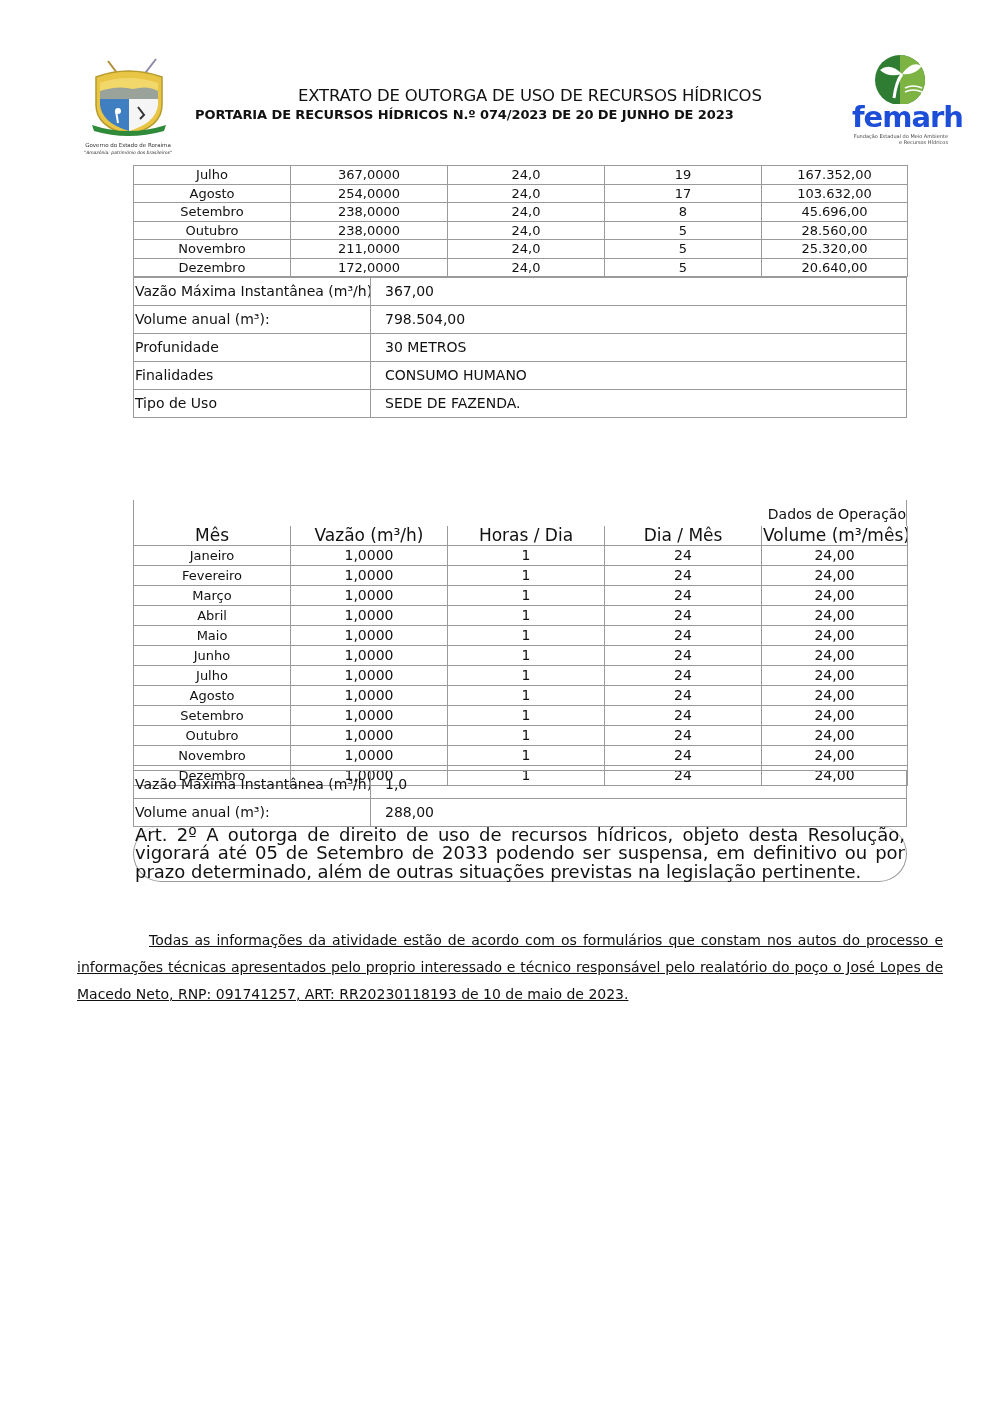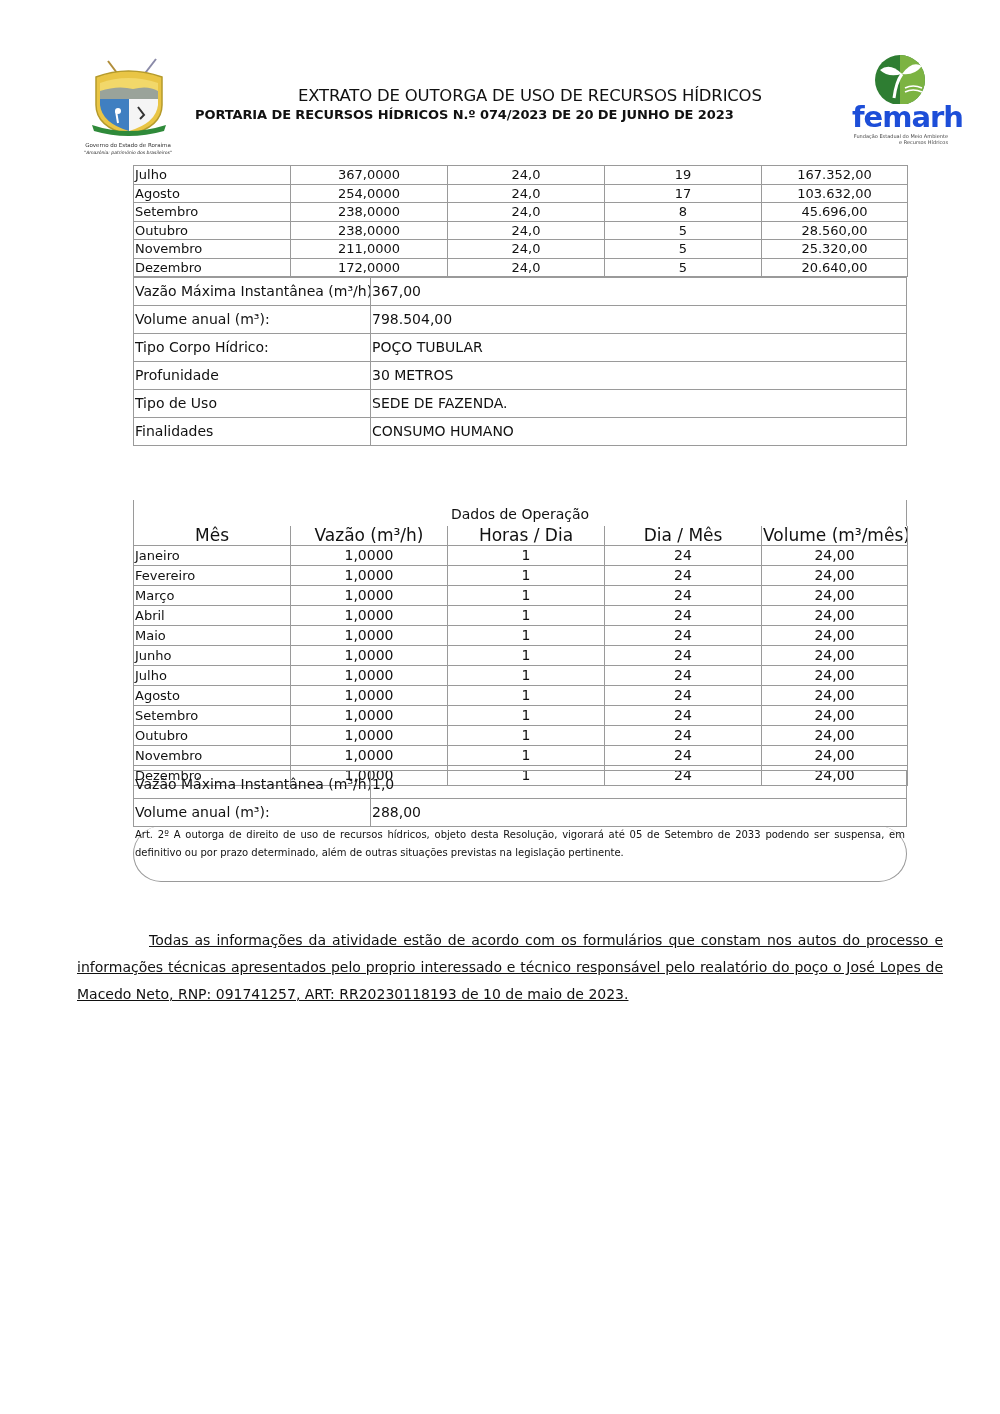--- a/index.html
+++ b/index.html
@@ -14,37 +14,37 @@
   .logo-right { position: absolute; left: 850px; top: 54px; width: 100px; height: 95px; }
   .femarh-word { position: absolute; left: 852px; top: 102px; font-size: 29px; font-weight: bold; color: #1d4ed8; letter-spacing: -1px; line-height: 30px; font-family: "DejaVu Sans", sans-serif; }
   .femarh-sub { position: absolute; left: 852px; top: 133px; width: 96px; font-size: 5px; color: #444; text-align: right; line-height: 6px; }
   .title-1 { position: absolute; left: 298px; top: 86px; font-size: 16.5px; color: #111; letter-spacing: -0.2px; }
   .title-2 { position: absolute; left: 195px; top: 107px; font-size: 13px; font-weight: bold; color: #111; letter-spacing: -0.1px; }
 
   
   .doc-table { position: absolute; left: 133px; width: 774px; border-collapse: collapse; table-layout: fixed; font-size: 13px; }
   .doc-table td { border: 1px solid #9a9a9a; padding: 0 1px; height: 17.5px; line-height: 17px; white-space: nowrap; overflow: hidden; }
   .doc-table td.c { text-align: center; }
-  .doc-table td.l { text-align: left; }
+  .doc-table td.l { text-align: center; }
   .t1 { top: 165px; }
   .kv-table { position: absolute; left: 133px; width: 774px; border-collapse: collapse; table-layout: fixed; font-size: 14px; }
   .kv-table td { border: 1px solid #9a9a9a; padding: 0 1px; height: 26.8px; line-height: 27px; white-space: nowrap; overflow: hidden; }
   .kv1 { top: 277px; }
-  .kv-table td.val { padding-left: 1px; }
+  .kv-table td.val { padding-left: 14px; }
   .coord-lon { display: inline-block; margin-left: 62px; }
 
-  .ops-title-row { position: absolute; left: 133px; top: 500px; width: 772px; height: 26px; border-left: 1px solid #9a9a9a; border-right: 1px solid #9a9a9a; text-align: center; font-size: 14px; line-height: 28px; }
+  .ops-title-row { position: absolute; left: 133px; top: 500px; width: 772px; height: 26px; border-left: 1px solid #9a9a9a; border-right: 1px solid #9a9a9a; text-align: right; font-size: 14px; line-height: 28px; }
   .t2 { top: 526px; }
   .t2 td { height: 17.6px; line-height: 19px; }
   .t2 td.num { font-size: 14px; }
   .t2 tr.head td { font-size: 17px; border-top: none; }
   .kv2 { top: 770px; }
   .kv2 td { height: 27px; }
 
-  .art-block { position: absolute; left: 133px; top: 826px; width: 770px; padding: 0 1px 0 1px; border-left: 1px solid #9a9a9a; border-right: 1px solid #9a9a9a; border-bottom: 1px solid #9a9a9a; font-size: 10px; line-height: 18.3px; text-align: justify; height: 55px; border-radius: 28px; }
+  .art-block { position: absolute; left: 133px; top: 826px; width: 770px; padding: 0 1px 0 1px; border-left: 1px solid #9a9a9a; border-right: 1px solid #9a9a9a; border-bottom: 1px solid #9a9a9a; font-size: 18px; line-height: 18.3px; text-align: justify; height: 55px; border-radius: 28px; }
 
   .closing { position: absolute; left: 77px; top: 927px; width: 866px; font-size: 14px; line-height: 27px; text-align: justify; }
   .closing p { margin: 0; text-indent: 72px; text-decoration: underline; }
 </style>
 </head>
 <body>
 
 <div class="page">
 
   <div class="logo-left">
@@ -149,34 +149,30 @@
     <tbody>
       <tr>
         <td>Vazão Máxima Instantânea (m³/h):</td>
         <td class="val">367,00</td>
       </tr>
       <tr>
         <td>Volume anual (m³):</td>
         <td class="val">798.504,00</td>
       </tr>
       <tr>
-        <td>Tipo Corpo Hídrico:</td>
-        <td class="val">POÇO TUBULAR</td>
-      </tr>
-      <tr>
         <td>Profunidade</td>
         <td class="val">30 METROS</td>
       </tr>
       <tr>
+        <td>Finalidades</td>
+        <td class="val">CONSUMO HUMANO</td>
+      </tr>
+      <tr>
         <td>Tipo de Uso</td>
         <td class="val">SEDE DE FAZENDA.</td>
-      </tr>
-      <tr>
-        <td>Finalidades</td>
-        <td class="val">CONSUMO HUMANO</td>
       </tr>
     </tbody>
   </table>
 
   <div class="ops-title-row">Dados de Operação</div>
 
   <table class="doc-table t2">
     <colgroup>
         <col style="width:157px">
         <col style="width:157px">

